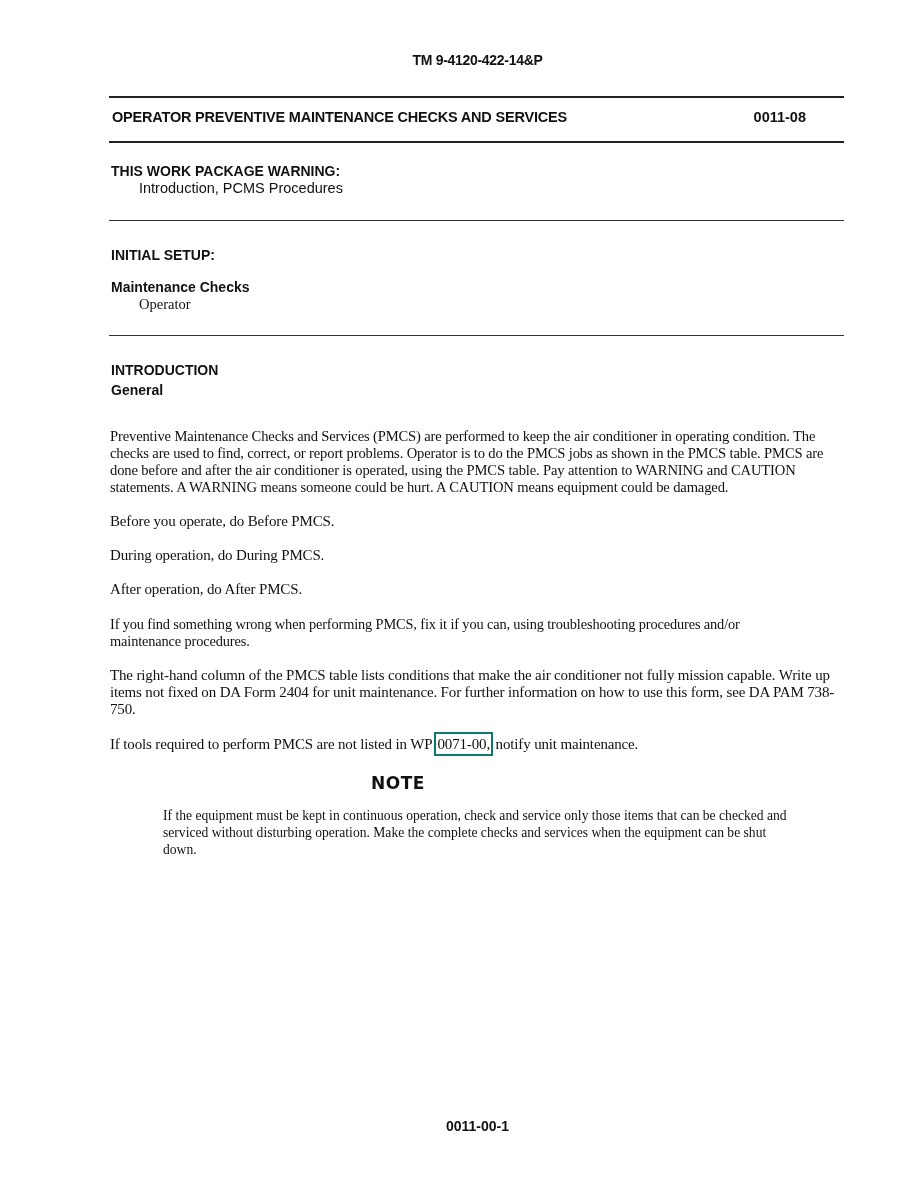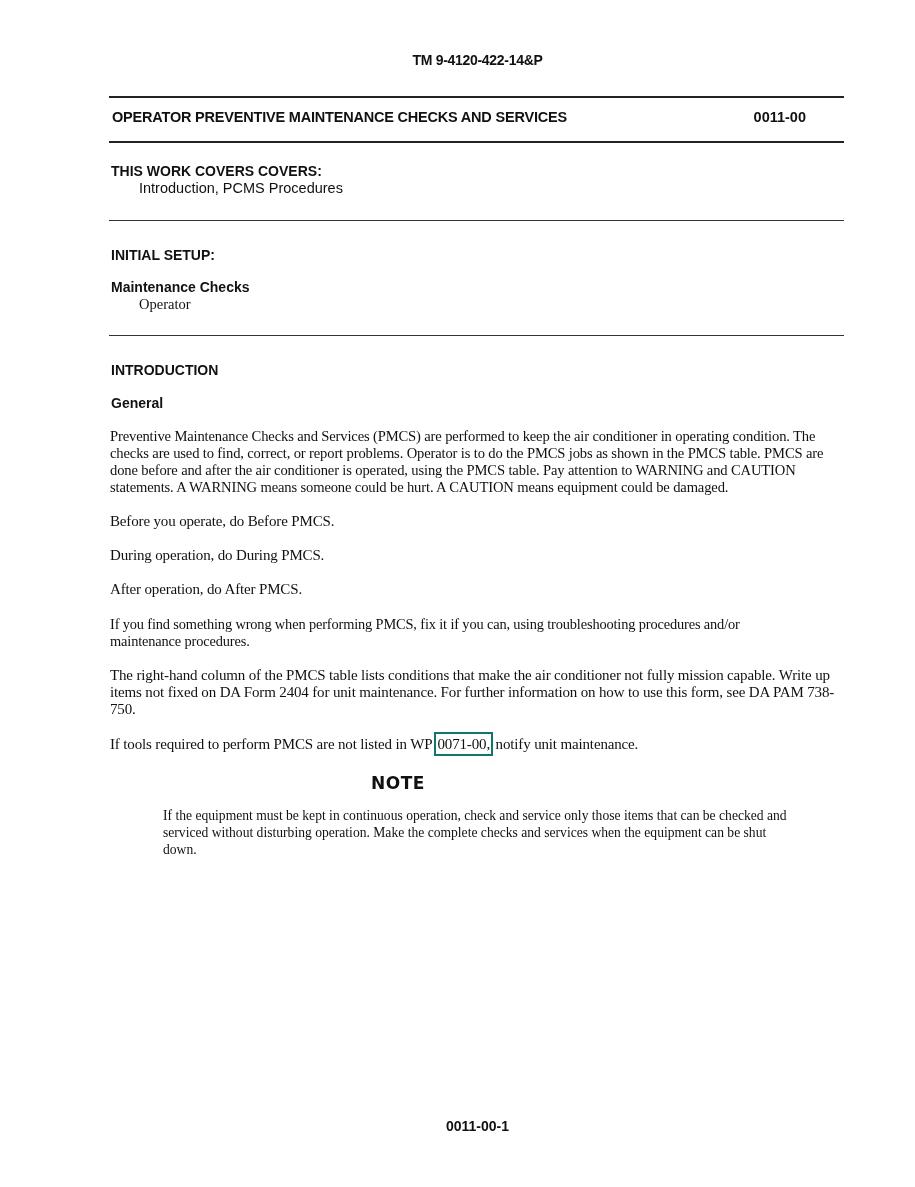--- a/index.html
+++ b/index.html
@@ -20,34 +20,34 @@
   .xref { border: 2px solid #0f766e; padding: 2px 1px; margin: 0 -1px; cursor: pointer; }
   .footer { top: 1118px; left: 0; width: 915px; text-align: center; font-weight: bold; font-size: 14px; }
 </style>
 </head>
 <body>
 
 <div class="abs sans tm">TM 9-4120-422-14&amp;P</div>
 
 <div class="abs rule" style="top:96px;"></div>
 <div class="abs sans wp-title">OPERATOR PREVENTIVE MAINTENANCE CHECKS AND SERVICES</div>
-<div class="abs sans wp-num">0011-00</div>
+<div class="abs sans wp-num">0011-08</div>
 <div class="abs rule" style="top:141px;"></div>
 
-<div class="abs sans h" style="top:163px;">THIS WORK COVERS COVERS:</div>
+<div class="abs sans h" style="top:163px;">THIS WORK PACKAGE WARNING:</div>
 <div class="abs sans sub" style="top:180px;">Introduction, PCMS Procedures</div>
 <div class="abs rule thin" style="top:220px;"></div>
 
 <div class="abs sans h" style="top:247px;">INITIAL SETUP:</div>
 <div class="abs sans h" style="top:279px;">Maintenance Checks</div>
 <div class="abs serif sub" style="top:296px;">Operator</div>
 <div class="abs rule thin" style="top:335px;"></div>
 
 <div class="abs sans h" style="top:362px;">INTRODUCTION</div>
-<div class="abs sans h" style="top:395px;">General</div>
+<div class="abs sans h" style="top:382px;">General</div>
 
 <div class="abs serif p" style="top:428px; width:735px; font-size:14.6px;">Preventive Maintenance Checks and Services (PMCS) are performed to keep the air conditioner in operating condition. The checks are used to find, correct, or report problems. Operator is to do the PMCS jobs as shown in the PMCS table. PMCS are done before and after the air conditioner is operated, using the PMCS table. Pay attention to WARNING and CAUTION statements. A WARNING means someone could be hurt. A CAUTION means equipment could be damaged.</div>
 <div class="abs serif p" style="top:513px;">Before you operate, do Before PMCS.</div>
 <div class="abs serif p" style="top:547px;">During operation, do During PMCS.</div>
 <div class="abs serif p" style="top:581px;">After operation, do After PMCS.</div>
 <div class="abs serif p" style="top:616px; width:700px; font-size:14.4px;">If you find something wrong when performing PMCS, fix it if you can, using troubleshooting procedures and/or maintenance procedures.</div>
 <div class="abs serif p" style="top:667px; width:725px;">The right-hand column of the PMCS table lists conditions that make the air conditioner not fully mission capable. Write up items not fixed on DA Form 2404 for unit maintenance. For further information on how to use this form, see DA PAM 738-750.</div>
 
 <div class="abs serif p" style="top:736px;"><span>If tools required to perform PMCS are not listed in WP </span><span class="xref">0071-00,</span><span> notify unit maintenance.</span></div>
 

